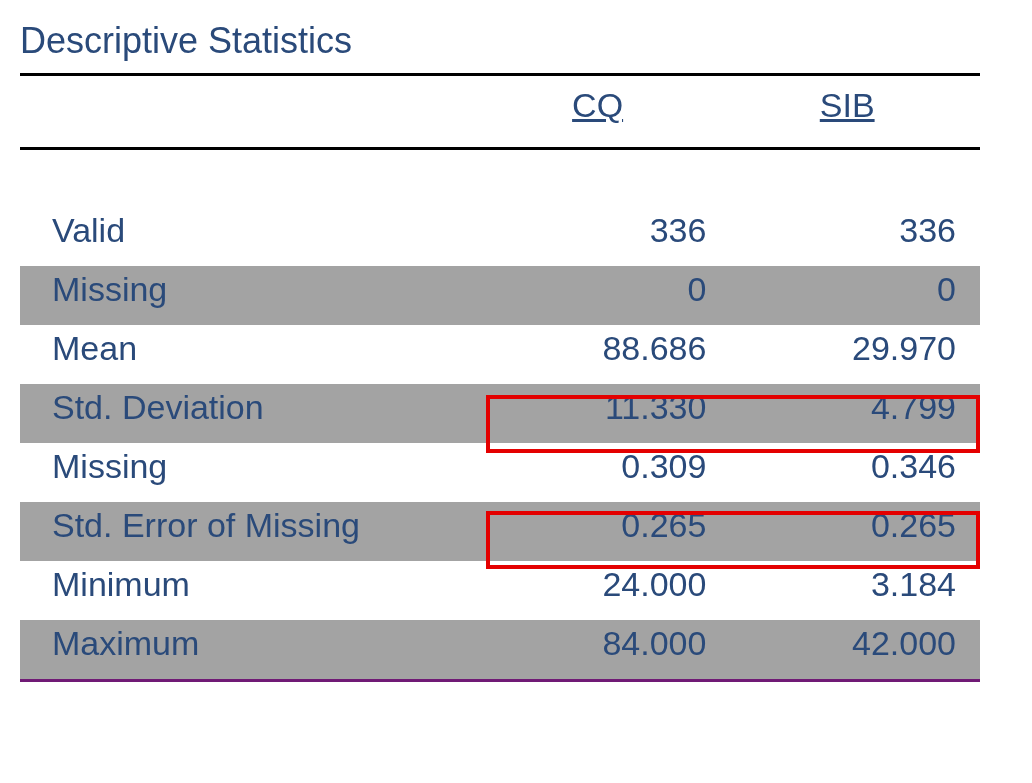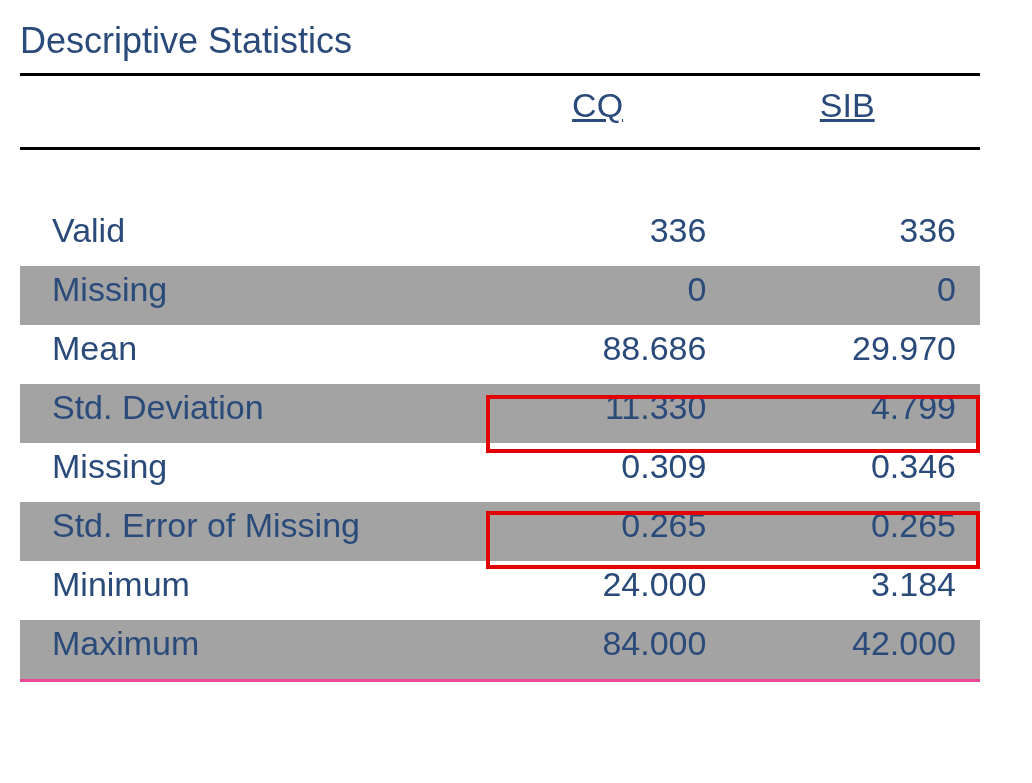--- a/index.html
+++ b/index.html
@@ -58,21 +58,21 @@
     vertical-align: middle;
   }
   .stats-table td.label {
     text-align: left;
     padding-left: 32px;
   }
   .stats-table td.val {
     text-align: right;
   }
   .stats-table tbody tr.last {
-    border-bottom: 3px solid #ec4899;
+    border-bottom: 3px solid #701a75;
   }
   .highlight-box {
     position: absolute;
     border: 4px solid #e40000;
     box-sizing: border-box;
     pointer-events: none;
   }
   .table-wrap {
     position: relative;
     width: 960px;

